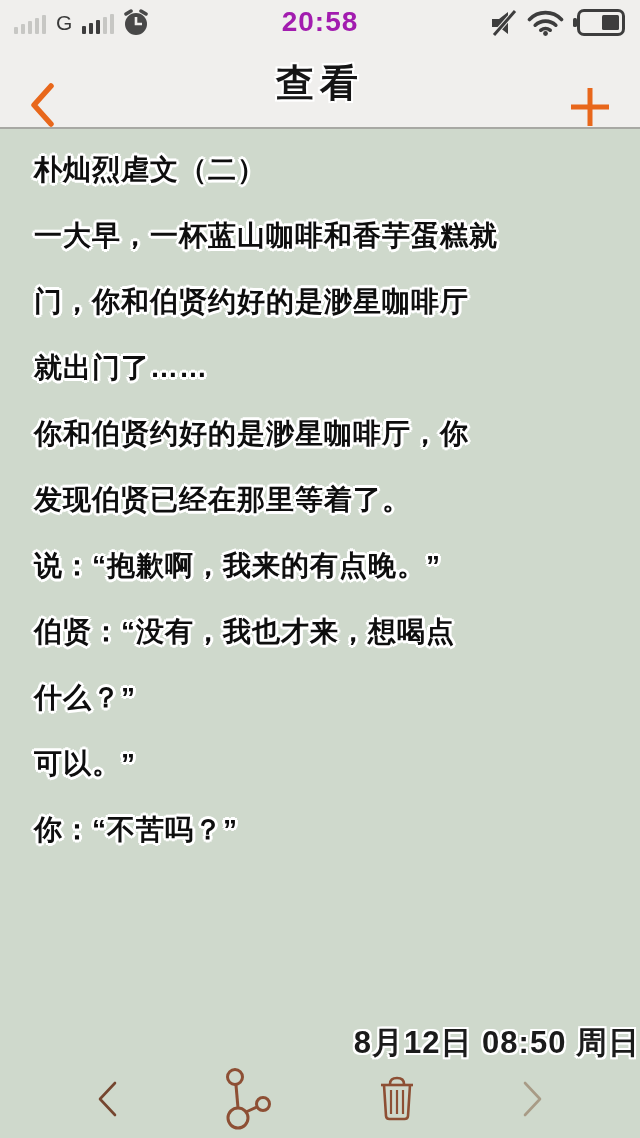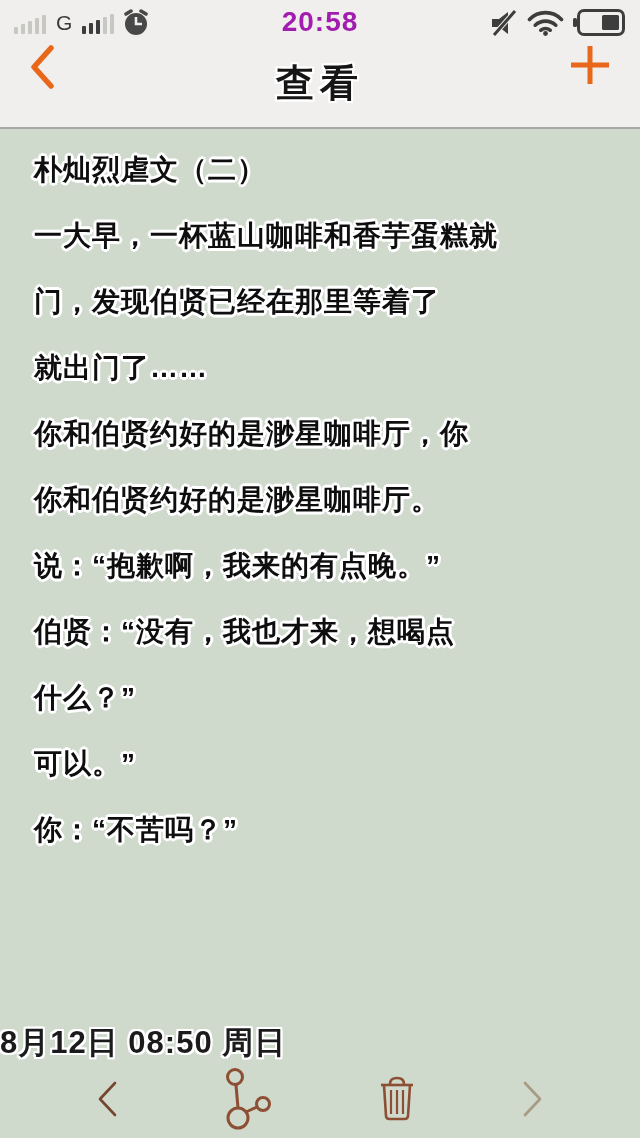--- a/index.html
+++ b/index.html
@@ -14,38 +14,38 @@
   .bars{display:flex;align-items:flex-end;gap:3px;height:22px;}
   .bar{width:4px;border-radius:1px;background:#c7c7c4;}
   .bar.dark{background:#3d3d3d;}
   .carrier-g{font-size:21px;color:#3a3a3a;font-weight:500;margin:0 2px;}
   .status-time{position:absolute;left:50%;top:6px;transform:translateX(-50%);
                font-size:28px;font-weight:bold;color:#a21caf;letter-spacing:1px;}
 
   
   .nav-bar{position:absolute;top:45px;left:0;width:640px;height:84px;background:#f0efed;
            border-bottom:2px solid #a7a8a3;box-sizing:border-box;
-           display:flex;align-items:flex-start;justify-content:space-between;
+           display:flex;align-items:flex-end;justify-content:space-between;
            padding:0 30px;z-index:30;}
   .nav-title{position:absolute;left:50%;top:50%;transform:translate(-50%,-54%);
              font-size:38px;font-weight:bold;color:#151515;letter-spacing:6px;
              text-shadow:-2px -2px 0 #fff,2px -2px 0 #fff,-2px 2px 0 #fff,2px 2px 0 #fff,
                          0 -2px 0 #fff,0 2px 0 #fff,-2px 0 0 #fff,2px 0 0 #fff;}
   .nav-btn{background:none;border:none;padding:0;cursor:pointer;line-height:0;}
 
   
   .note-content{position:absolute;top:131px;left:0;width:640px;height:1007px;
                 background:#cfd9cc;padding:6px 18px 0 34px;box-sizing:border-box;z-index:1;}
   .note-line{font-size:28px;line-height:66px;height:66px;white-space:nowrap;overflow:visible;
              color:#0e0e0e;font-weight:bold;letter-spacing:1px;
              text-shadow:-2px -2px 0 #fff,2px -2px 0 #fff,-2px 2px 0 #fff,2px 2px 0 #fff,
                          0 -3px 0 #fff,0 3px 0 #fff,-3px 0 0 #fff,3px 0 0 #fff;}
 
   
-  .date-caption{position:absolute;top:1022px;left:0;width:640px;text-align:left;
+  .date-caption{position:absolute;top:1022px;left:0;width:640px;text-align:right;
                 font-size:31px;font-weight:bold;color:#1b1b1b;letter-spacing:1px;z-index:10;
                 text-shadow:-2px -2px 0 #fff,2px -2px 0 #fff,-2px 2px 0 #fff,2px 2px 0 #fff,
                             0 -2px 0 #fff,0 2px 0 #fff,-2px 0 0 #fff,2px 0 0 #fff;}
 
   
   .toolbar{position:absolute;left:0;bottom:0;width:640px;height:78px;z-index:20;
            display:flex;align-items:center;justify-content:space-between;
            padding:0 96px;box-sizing:border-box;}
   .tool-btn{background:none;border:none;padding:0;cursor:pointer;line-height:0;}
 </style>
@@ -120,24 +120,24 @@
         <line x1="20" y1="1" x2="20" y2="39" stroke="#e8671b" stroke-width="5"></line>
         <line x1="1" y1="20" x2="39" y2="20" stroke="#e8671b" stroke-width="5"></line>
       </svg>
     </span>
   </button>
 </div>
 
 <div class="note-content">
   <div class="note-line">朴灿烈虐文（二）</div>
   <div class="note-line">一大早，一杯蓝山咖啡和香芋蛋糕就</div>
-  <div class="note-line">门，发现伯贤已经在那里等着了</div>
+  <div class="note-line">门，你和伯贤约好的是渺星咖啡厅</div>
   <div class="note-line">就出门了……</div>
   <div class="note-line">你和伯贤约好的是渺星咖啡厅，你</div>
-  <div class="note-line">你和伯贤约好的是渺星咖啡厅。</div>
+  <div class="note-line">发现伯贤已经在那里等着了。</div>
   <div class="note-line">说：“抱歉啊，我来的有点晚。”</div>
   <div class="note-line">伯贤：“没有，我也才来，想喝点</div>
   <div class="note-line">什么？”</div>
   <div class="note-line">可以。”</div>
   <div class="note-line">你：“不苦吗？”</div>
 </div>
 
 <div class="date-caption">8月12日 08:50 周日</div>
 
 <div class="toolbar">

